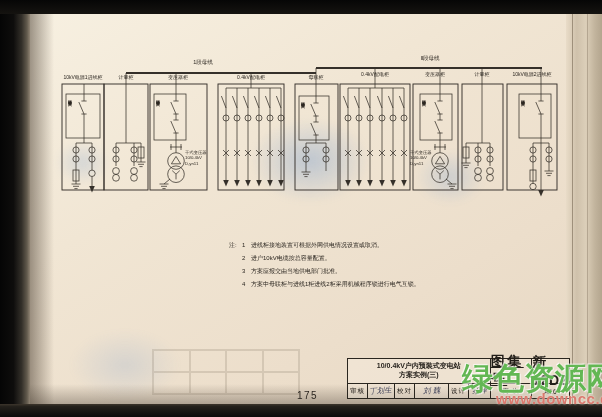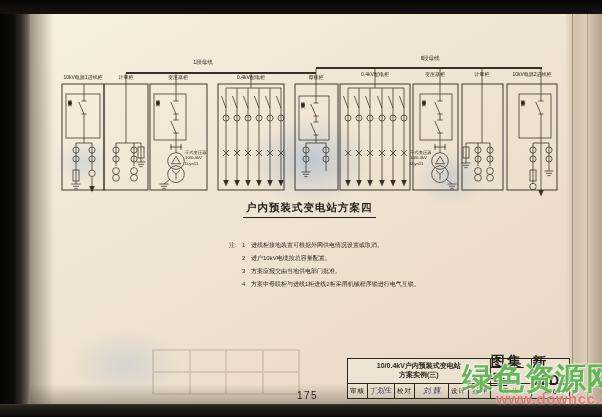--- a/index.html
+++ b/index.html
@@ -305,21 +305,20 @@
     <div class="xlbl" style="position:static">干式变压器</div>
     <div class="xlbl" style="position:static">10/0.4kV</div>
     <div class="xlbl" style="position:static">D,yn11</div>
   </div>
   <div style="position:absolute;left:410px;top:150px">
     <div class="xlbl" style="position:static">干式变压器</div>
     <div class="xlbl" style="position:static">10/0.4kV</div>
     <div class="xlbl" style="position:static">D,yn11</div>
   </div>
 
-  <div class="scheme-title">户内预装式变电站方案四</div>
 
   <div class="notes">
     <div class="note-row">
       <span class="note-prefix">注:</span>
       <span class="note-num">1</span>
       <span>进线柜接地装置可根据外网供电情况设置或取消。</span>
     </div>
     <div class="note-row">
       <span class="note-prefix"></span>
       <span class="note-num">2</span>

